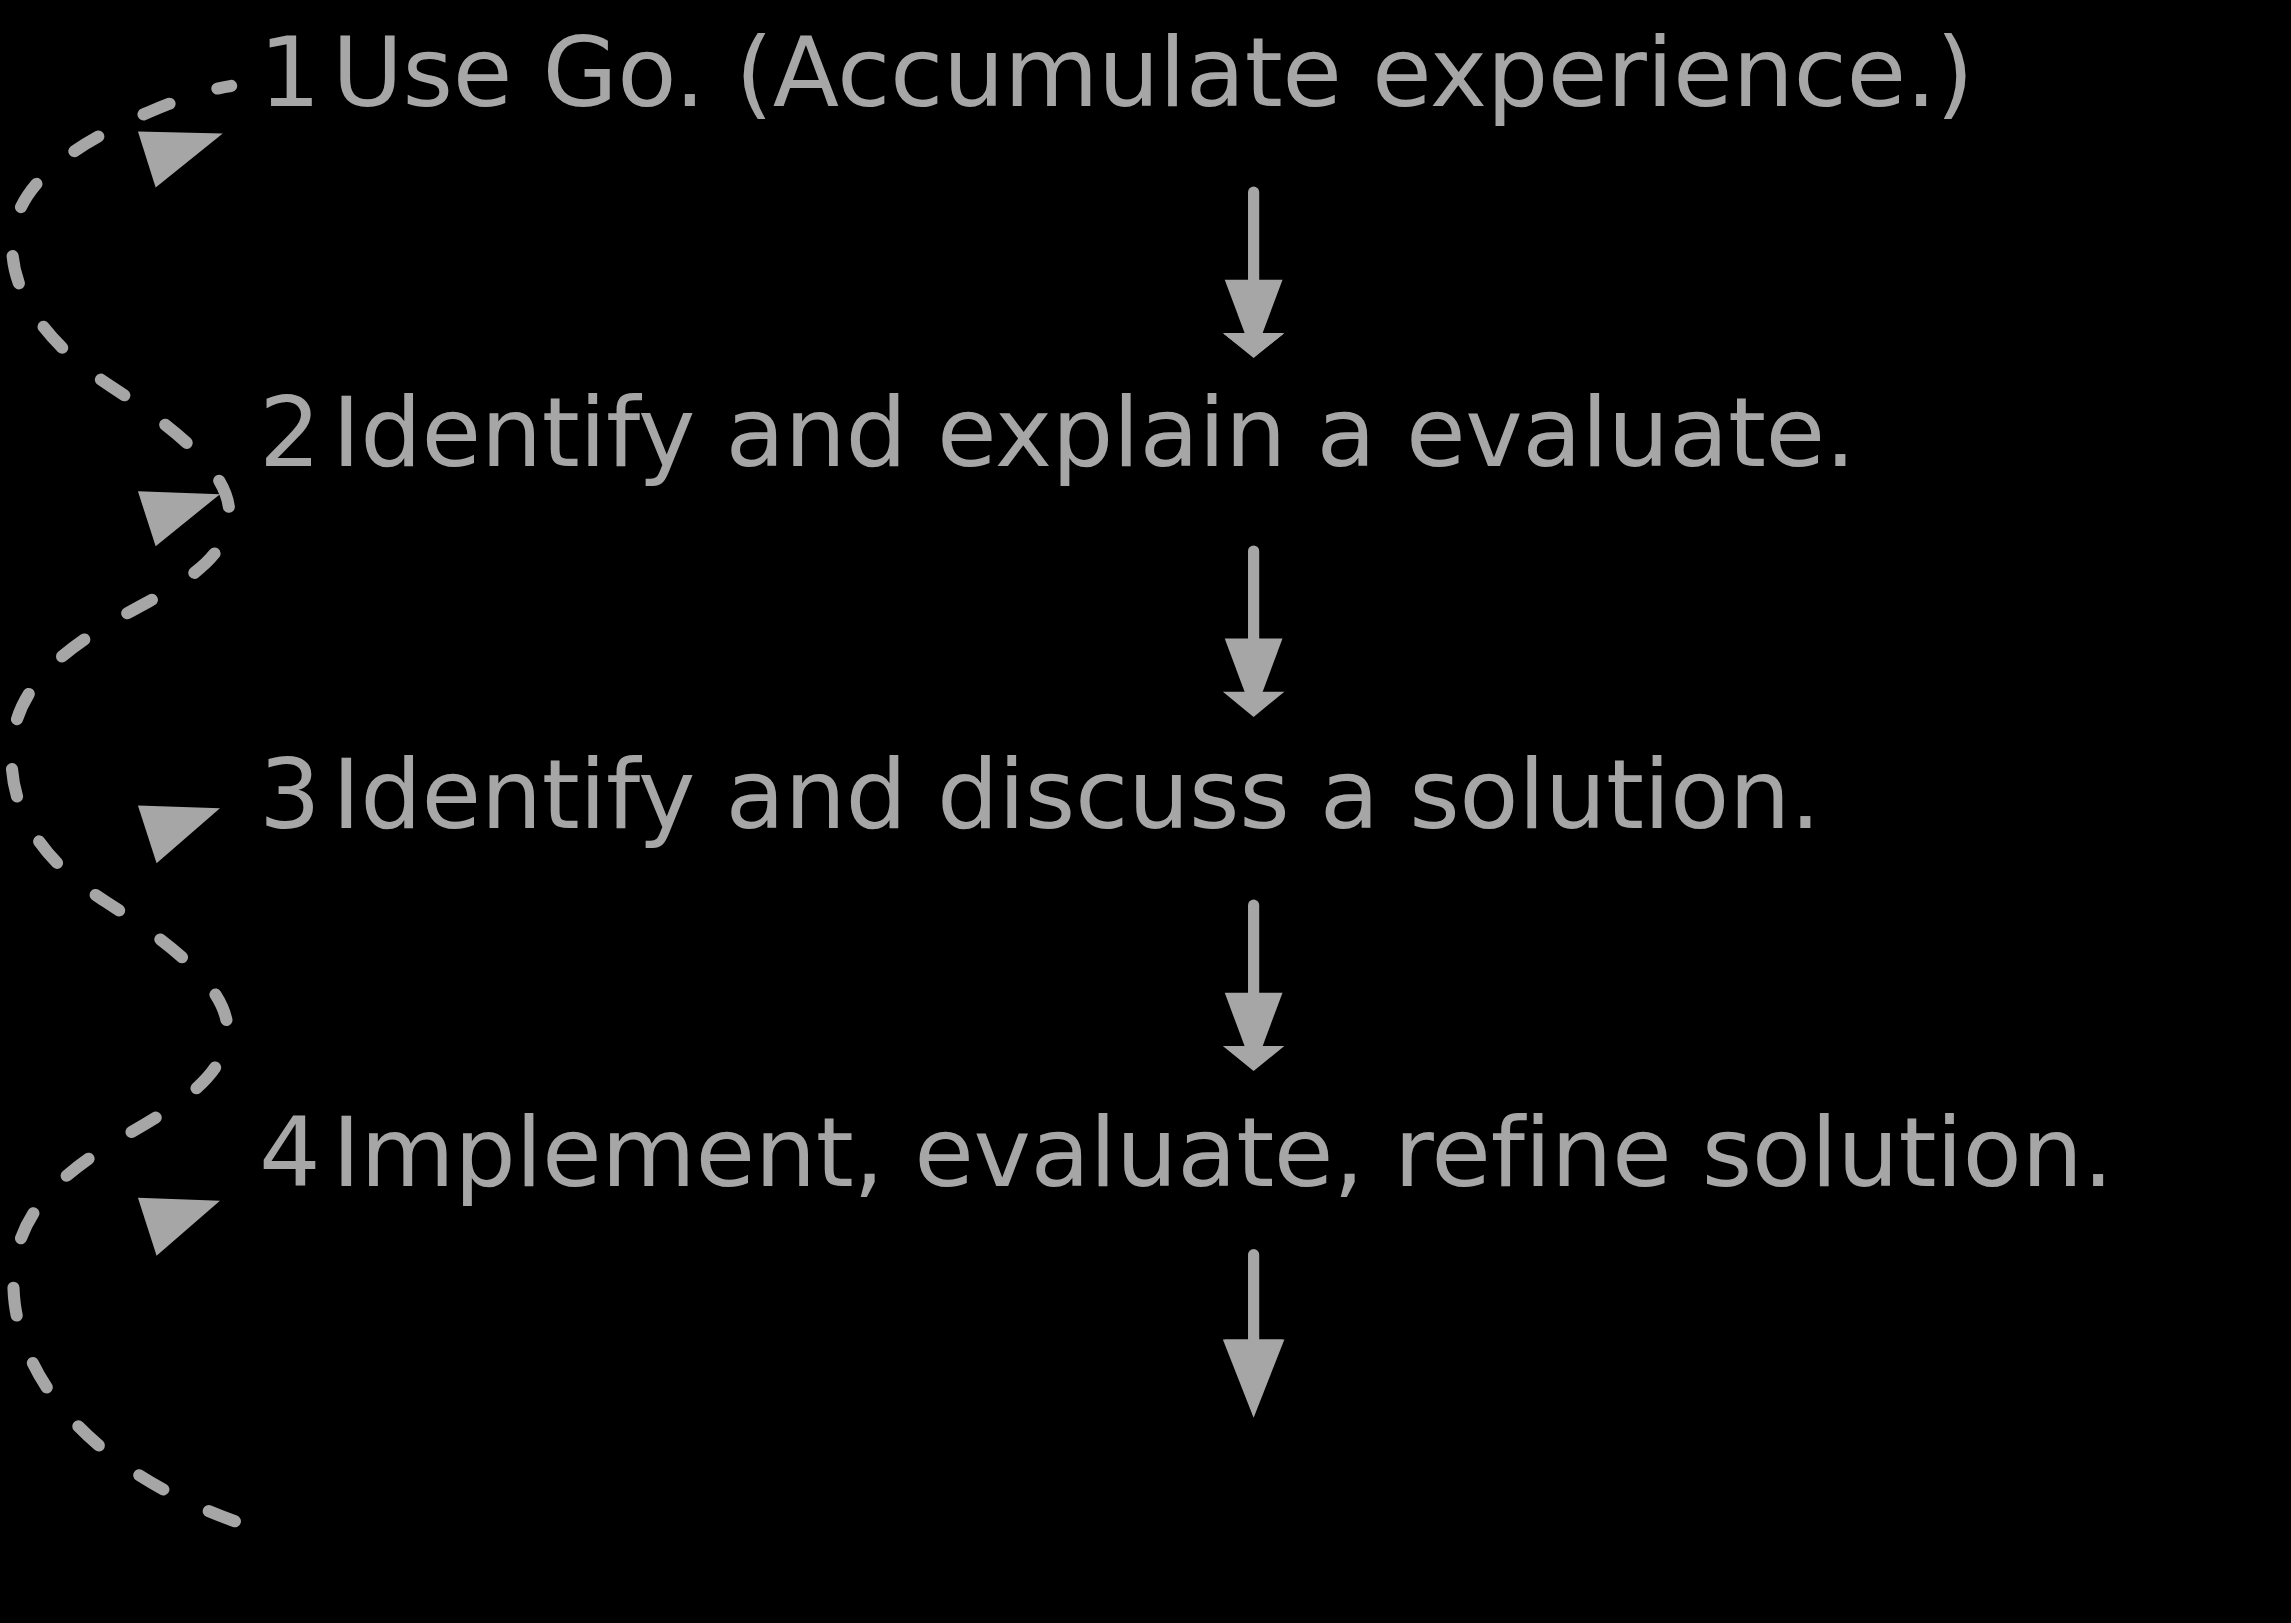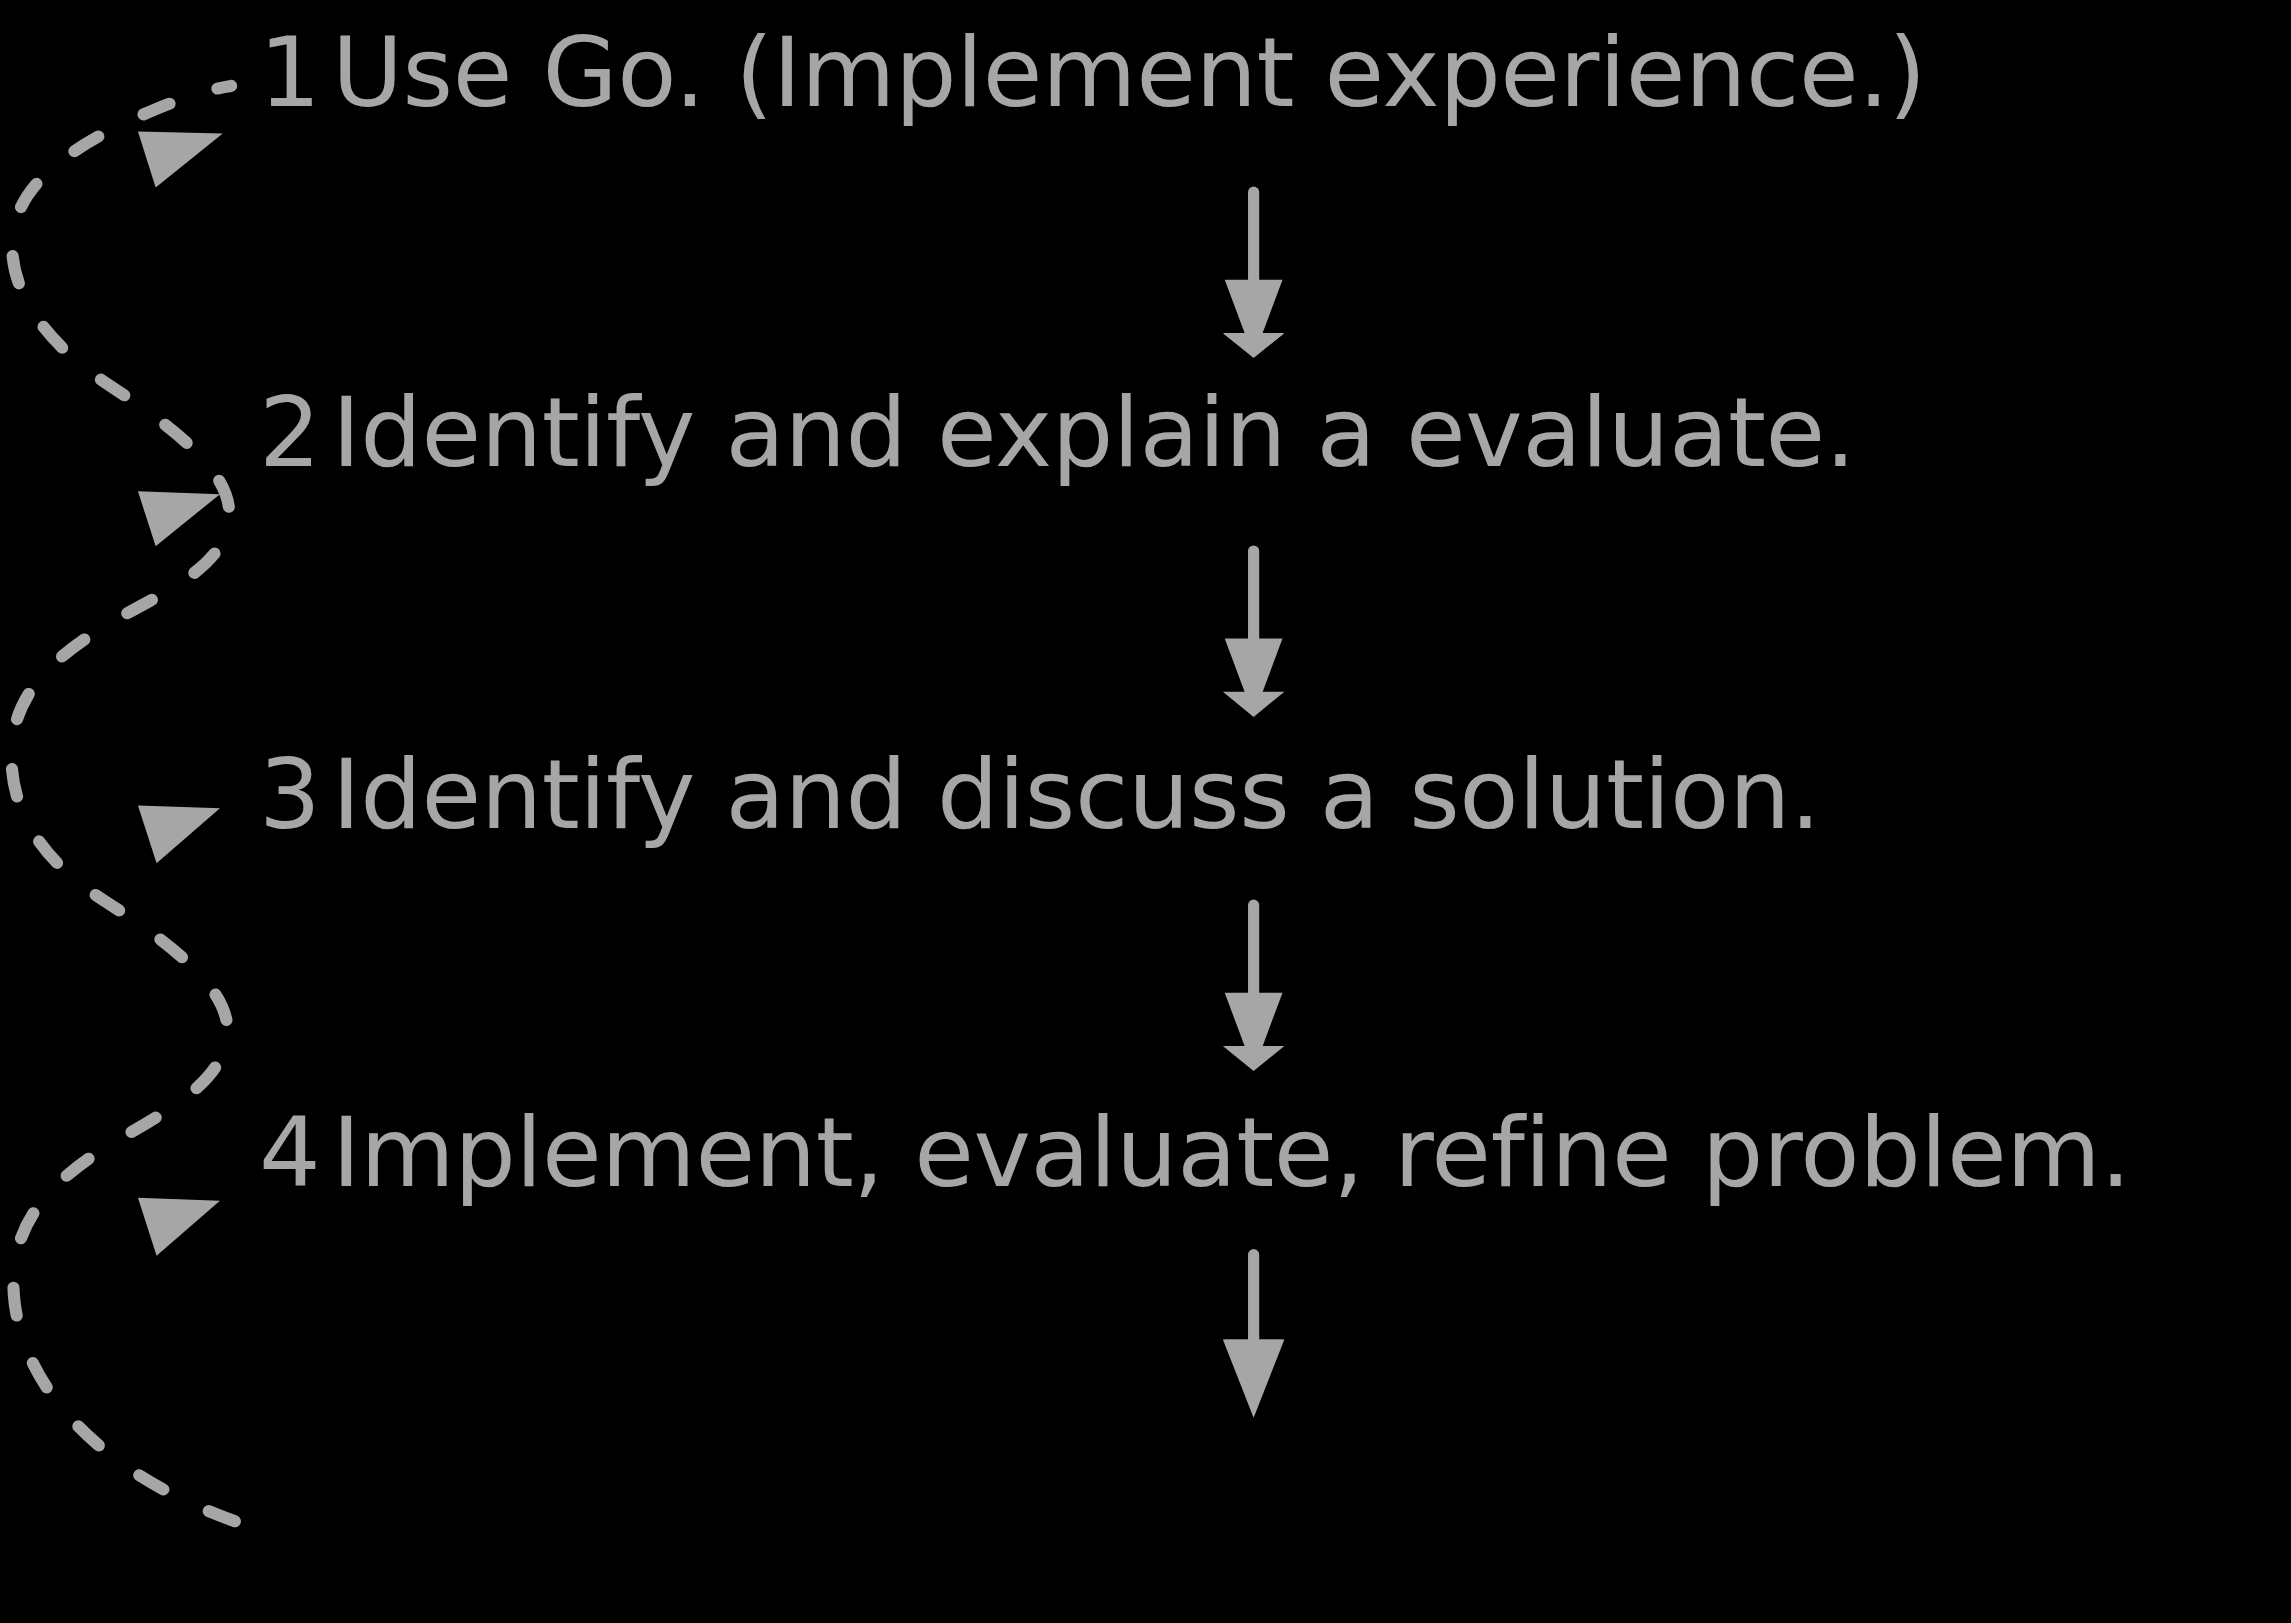--- a/index.html
+++ b/index.html
@@ -101,32 +101,32 @@
 
   <svg id="arrowheads-svg" style="position:absolute;left:0;top:0;width:2291px;height:1623px;pointer-events:none;" viewBox="0 0 2458 1741">
     <polygon points="1314,300 1376,300 1345,383" fill="#a6a6a6"></polygon>
     <polygon points="1314,685 1376,685 1345,768" fill="#a6a6a6"></polygon>
     <polygon points="1314,1065 1376,1065 1345,1148" fill="#a6a6a6"></polygon>
     <polygon points="1314,1437 1376,1437 1345,1520" fill="#a6a6a6"></polygon>
   </svg>
 
   <div class="step-row" id="row1">
     <span class="step-num">1</span>
-    <span class="step-text">Use Go. (Implement experience.)</span>
+    <span class="step-text">Use Go. (Accumulate experience.)</span>
   </div>
 
   <div class="step-row" id="row2">
     <span class="step-num">2</span>
     <span class="step-text">Identify and explain a evaluate.</span>
   </div>
 
   <div class="step-row" id="row3">
     <span class="step-num">3</span>
     <span class="step-text">Identify and discuss a solution.</span>
   </div>
 
   <div class="step-row" id="row4">
     <span class="step-num">4</span>
-    <span class="step-text">Implement, evaluate, refine problem.</span>
+    <span class="step-text">Implement, evaluate, refine solution.</span>
   </div>
 
 </div>
 
 
 </body></html>

